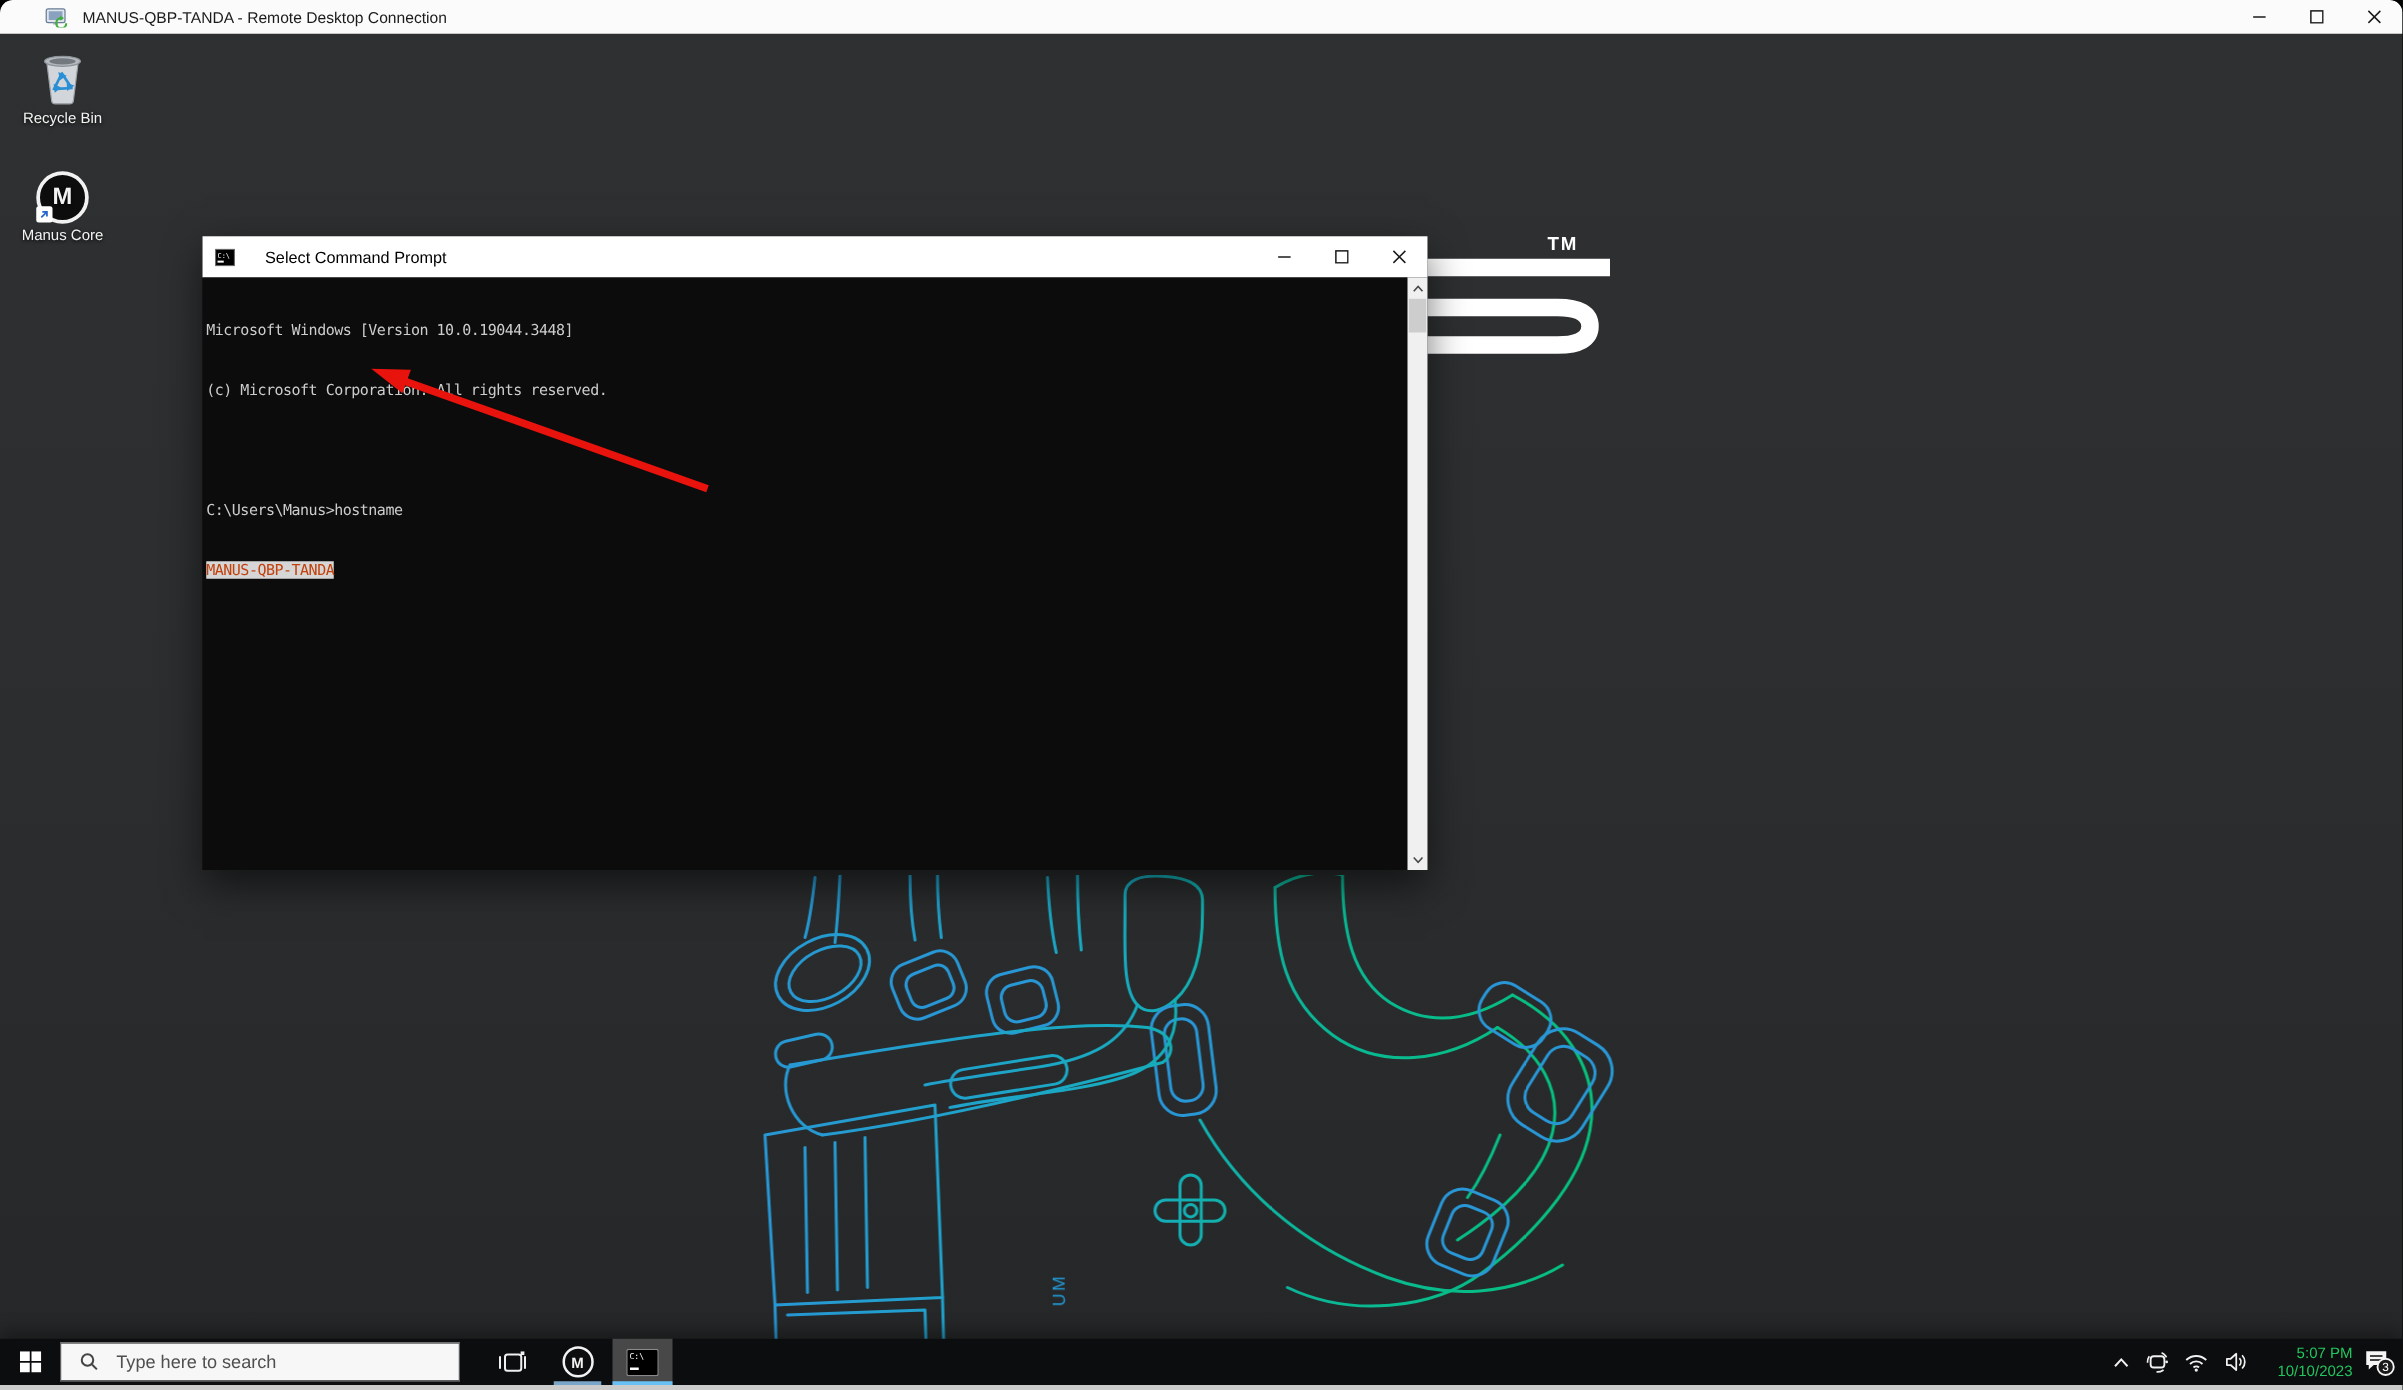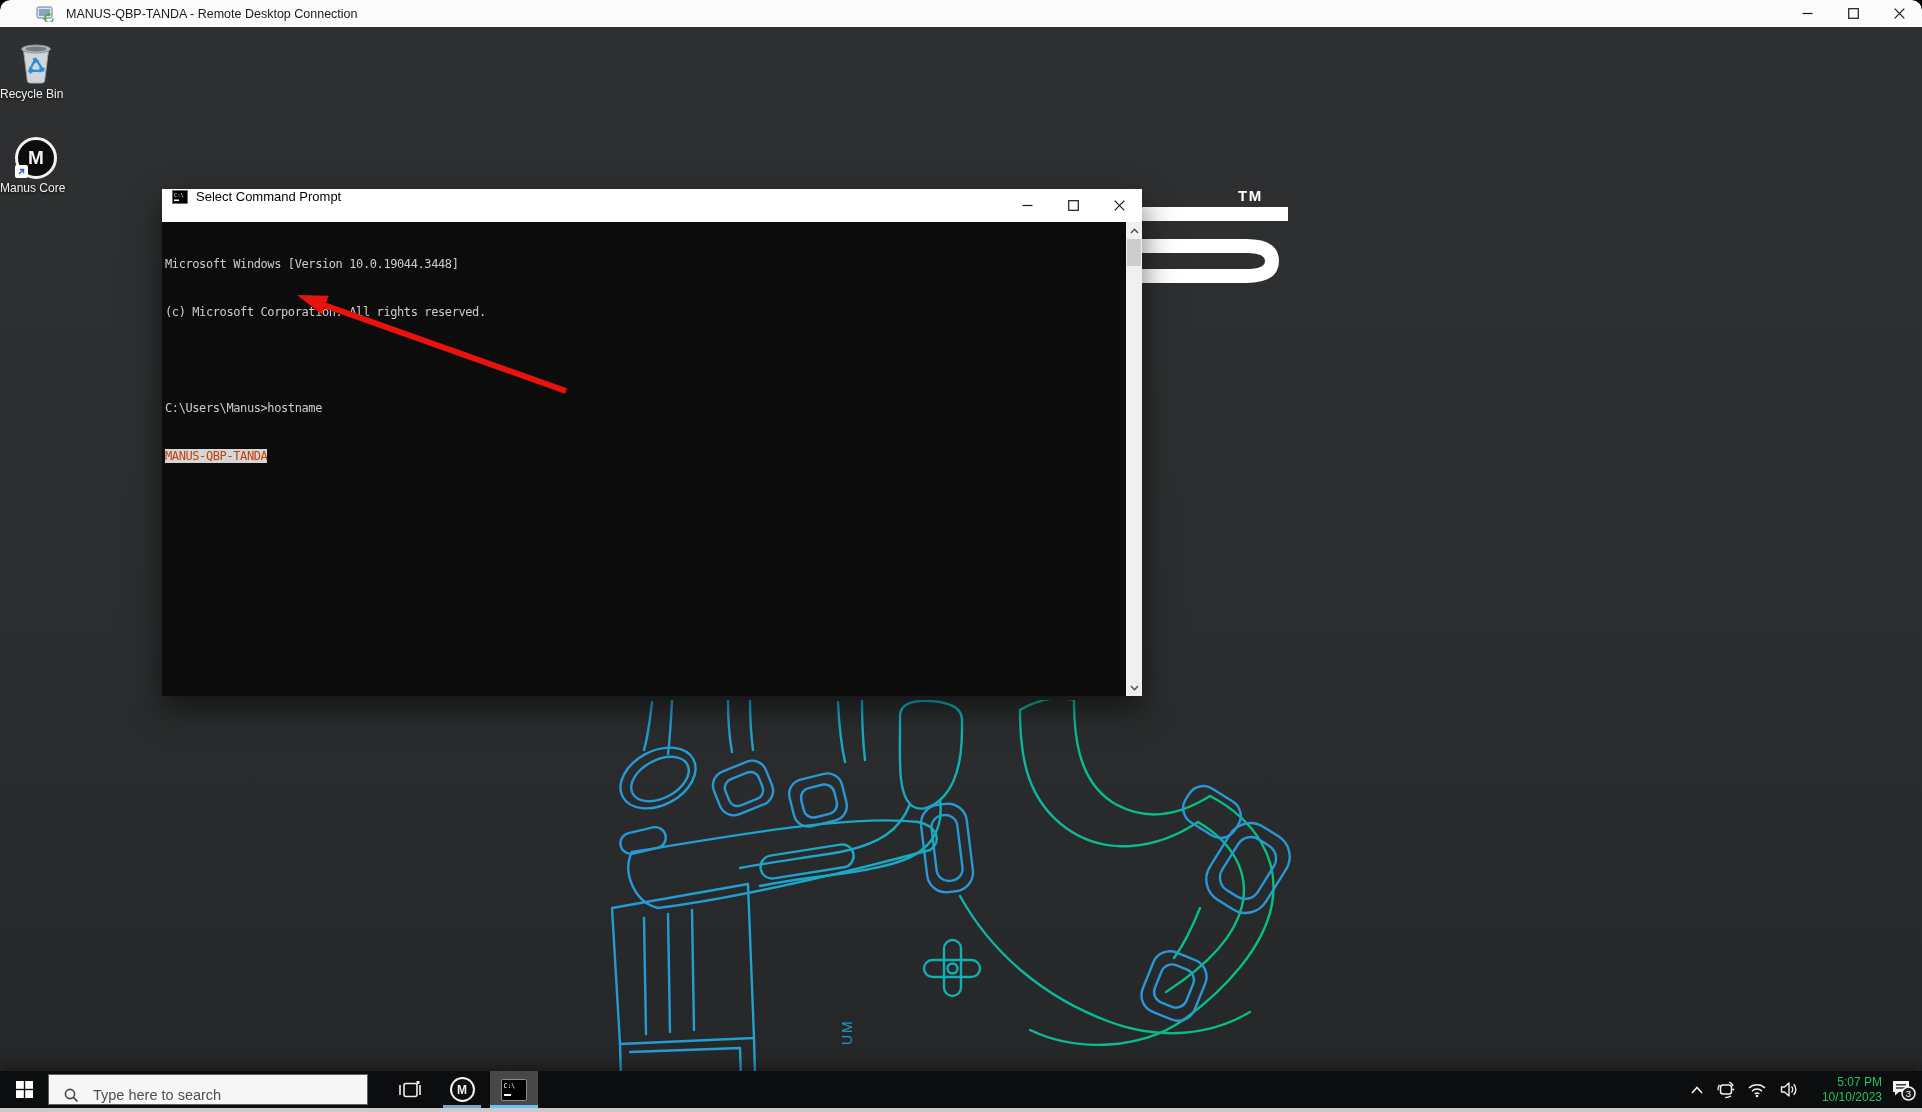--- a/index.html
+++ b/index.html
@@ -13,56 +13,56 @@
   .rdp-title{font-size:12.5px;color:#1b1b1b;margin-left:10px;white-space:nowrap;}
   .win-controls{position:absolute;right:0;top:0;height:100%;display:flex;}
   .wc-btn{width:46px;height:100%;display:flex;align-items:center;justify-content:center;}
   
   .desktop{position:absolute;top:27px;left:0;width:1922px;height:1044px;overflow:hidden;
            background:linear-gradient(180deg,#2e3031 0%,#2b2d2e 55%,#262728 100%);}
   .wall-s{position:absolute;left:1080px;top:177px;z-index:1;}
   .wall-tm{position:absolute;left:1238px;top:160px;z-index:1;color:#fff;font-size:15px;
            font-weight:bold;letter-spacing:1.5px;}
   .wall-hand{position:absolute;left:600px;top:673px;z-index:1;}
-  .d-icon{position:absolute;width:72px;color:#f2f2f2;font-size:12px;
-          text-shadow:0 1px 3px rgba(0,0,0,.95);z-index:2;cursor:default;}
+  .d-icon{position:absolute;width:72px;text-align:center;color:#f2f2f2;font-size:12px;
+          text-shadow:0 1px 3px rgba(0,0,0,.95);z-index:2;cursor:default;padding-left:14px;}
   .d-icon .glyph{display:flex;justify-content:center;}
   .d-icon .lbl{margin-top:2px;line-height:14px;}
   #icon-recycle{left:0;top:12px;}
   #icon-manus{left:0;top:110px;}
   .manus-circle{position:relative;width:42px;height:42px;border-radius:50%;background:#0d0d0d;
                 border:3px solid #f2f2f2;box-sizing:border-box;display:flex;align-items:center;
                 justify-content:center;color:#f2f2f2;font-size:19px;font-weight:bold;}
   .sc-badge{position:absolute;left:-3px;bottom:-2px;width:13px;height:13px;background:#fff;
             border-radius:2px;display:flex;align-items:center;justify-content:center;}
   
   .cmd{position:absolute;left:162px;top:162px;width:980px;height:507px;z-index:5;
        background:#0c0c0c;box-shadow:0 12px 30px rgba(0,0,0,.55);}
-  .cmd-titlebar{position:relative;height:33px;background:#ffffff;display:flex;align-items:flex-start;}
+  .cmd-titlebar{position:relative;height:33px;background:#ffffff;display:flex;align-items:center;gap:16px;}
   .cmd-title{font-size:13px;color:#000;margin-left:8px;}
   .cmd-ticon{margin-left:10px;display:flex;}
   .cmd-controls{position:absolute;right:0;top:0;height:100%;display:flex;}
   .console{position:absolute;top:33px;left:0;right:16px;bottom:0;background:#0c0c0c;
            padding:2px 0 16px 3px;font-family:"DejaVu Sans Mono",monospace;font-size:12px;
            line-height:16px;letter-spacing:-0.4px;color:#cccccc;white-space:pre;}
   .line{min-height:16px;}
   .sel{background:#d6d6d6;color:#c2410c;}
   .cursor{display:inline-block;width:8px;height:3px;background:#cfcfcf;margin-left:1px;}
   .scrollbar{position:absolute;top:33px;right:0;bottom:0;width:16px;background:#f0f0f0;}
   .sb-btn{position:absolute;left:0;width:16px;height:17px;display:flex;align-items:center;justify-content:center;}
   .sb-up{top:0;}.sb-down{bottom:0;}
   .sb-thumb{position:absolute;top:17px;left:1px;right:1px;height:27px;background:#cdcdcd;}
   .arrow-overlay{position:absolute;left:0;top:0;z-index:30;pointer-events:none;}
   
   .taskbar{position:absolute;left:0;top:1071px;width:1922px;height:37px;background:#0c0d0e;
            z-index:60;box-shadow:0 -6px 14px rgba(0,0,0,.35);}
   .tb{position:absolute;top:0;bottom:0;display:flex;align-items:center;justify-content:center;}
   .start{left:0;width:48px;}
   .searchbox{position:absolute;left:48px;top:3px;width:320px;height:31px;background:#f7f7f7;
-             border:1px solid #5f5f5f;box-sizing:border-box;display:flex;align-items:flex-end;}
+             border:1px solid #5f5f5f;box-sizing:border-box;display:flex;align-items:center;}
   .searchbox input{border:none;outline:none;background:transparent;font-family:"Liberation Sans",sans-serif;
              font-size:14.5px;color:#3c3c3c;margin-left:11px;width:250px;}
   .searchbox input::placeholder{color:#4f4f4f;opacity:1;}
   .search-glyph{margin-left:14px;display:flex;}
   .tvbtn{left:386px;width:48px;}
   .manusbtn{left:438px;width:48px;}
   .cmdbtn{left:490px;width:48px;background:#484848;}
   .tb-underline{position:absolute;bottom:0;height:3px;}
   .u-manus{left:5px;right:5px;background:#7aa7c9;}
   .u-cmd{left:0;right:0;background:#69c0f5;}

